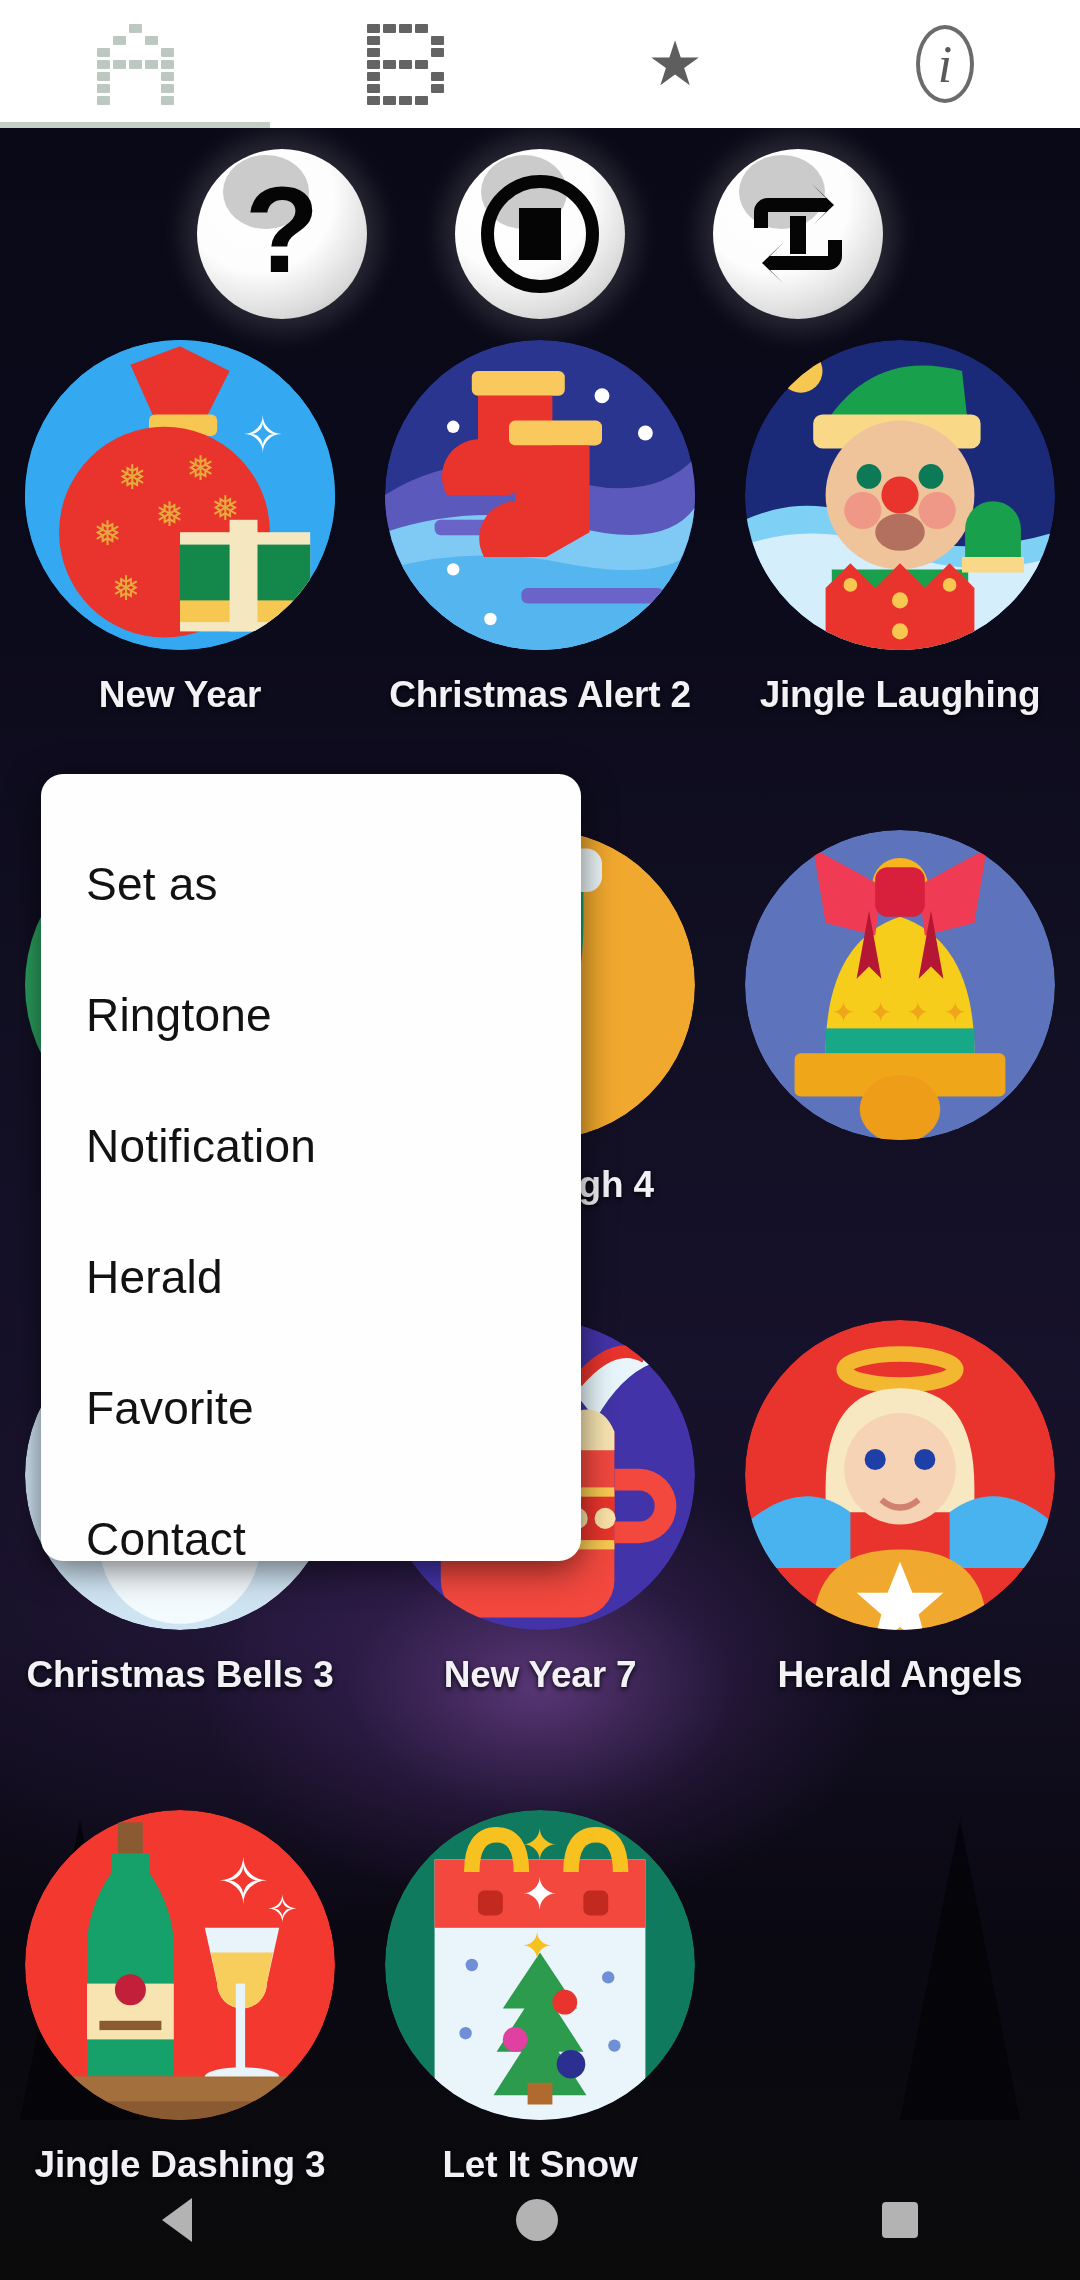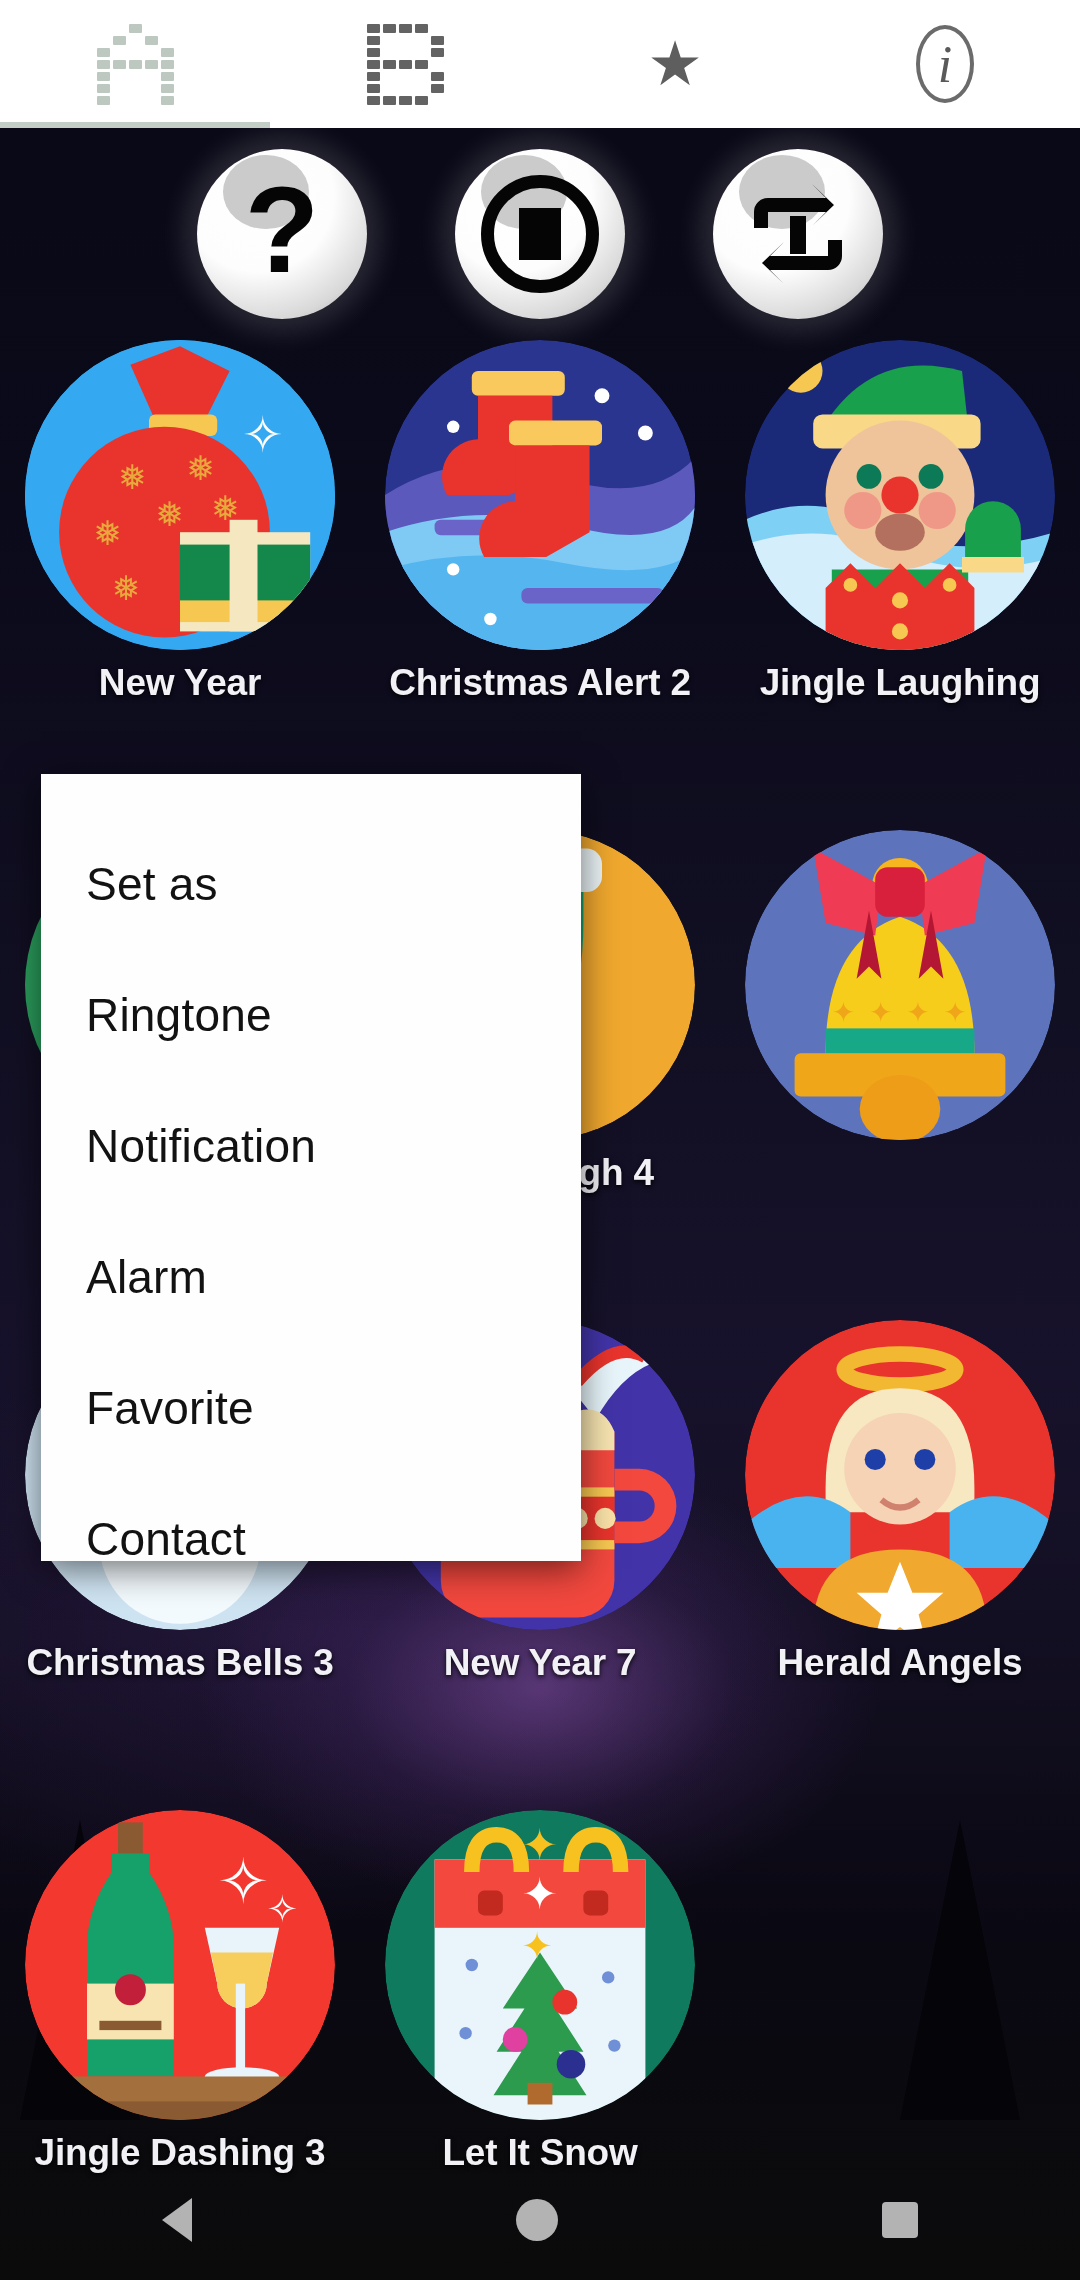--- a/index.html
+++ b/index.html
@@ -72,30 +72,31 @@
   .repeat-glyph { position:relative; z-index:2; width:128px; height:112px; }
 
   
   #grid {
     position:absolute; left:0; top:330px; width:1080px;
     display:grid; grid-template-columns:repeat(3,360px); row-gap:0;
   }
   .cell { width:360px; height:490px; display:flex; flex-direction:column; align-items:center; padding-top:10px; }
   .thumb { width:310px; height:310px; border-radius:50%; position:relative; overflow:hidden; }
   .cell-label {
-    margin-top:12px; font-size:37px; font-weight:bold; color:#f2f2f6;
+    margin-top:24px; font-size:37px; font-weight:bold; color:#f2f2f6;
     text-align:center; letter-spacing:-.2px; white-space:nowrap;
     text-shadow:0 2px 5px rgba(0,0,0,.9);
   }
 
   
   #popup {
     position:absolute; left:41px; top:774px; width:540px; height:787px;
     background:#fefefe; z-index:60; box-shadow:0 8px 34px rgba(0,0,0,.55);
     padding-top:44px;
+    border-radius:22px;
   }
   .menu-item {
     height:131px; display:flex; align-items:center; padding-left:45px;
     font-size:46px; color:#121212; letter-spacing:.2px;
   }
 
   
   #navbar {
     position:absolute; left:0; bottom:0; width:1080px; height:120px; z-index:70;
     display:flex; align-items:center; justify-content:space-around;
@@ -460,21 +461,21 @@
       </svg>
     </div>
     <div class="cell-label">Let It Snow</div>
   </div>
 </div>
 
 <div id="popup">
   <div class="menu-item">Set as</div>
   <div class="menu-item">Ringtone</div>
   <div class="menu-item">Notification</div>
-  <div class="menu-item">Alarm</div>
+  <div class="menu-item">Herald</div>
   <div class="menu-item">Favorite</div>
   <div class="menu-item">Contact</div>
 </div>
 
 <div id="navbar">
   <div class="nav-back"></div>
   <div class="nav-home"></div>
   <div class="nav-recent"></div>
 </div>
 

